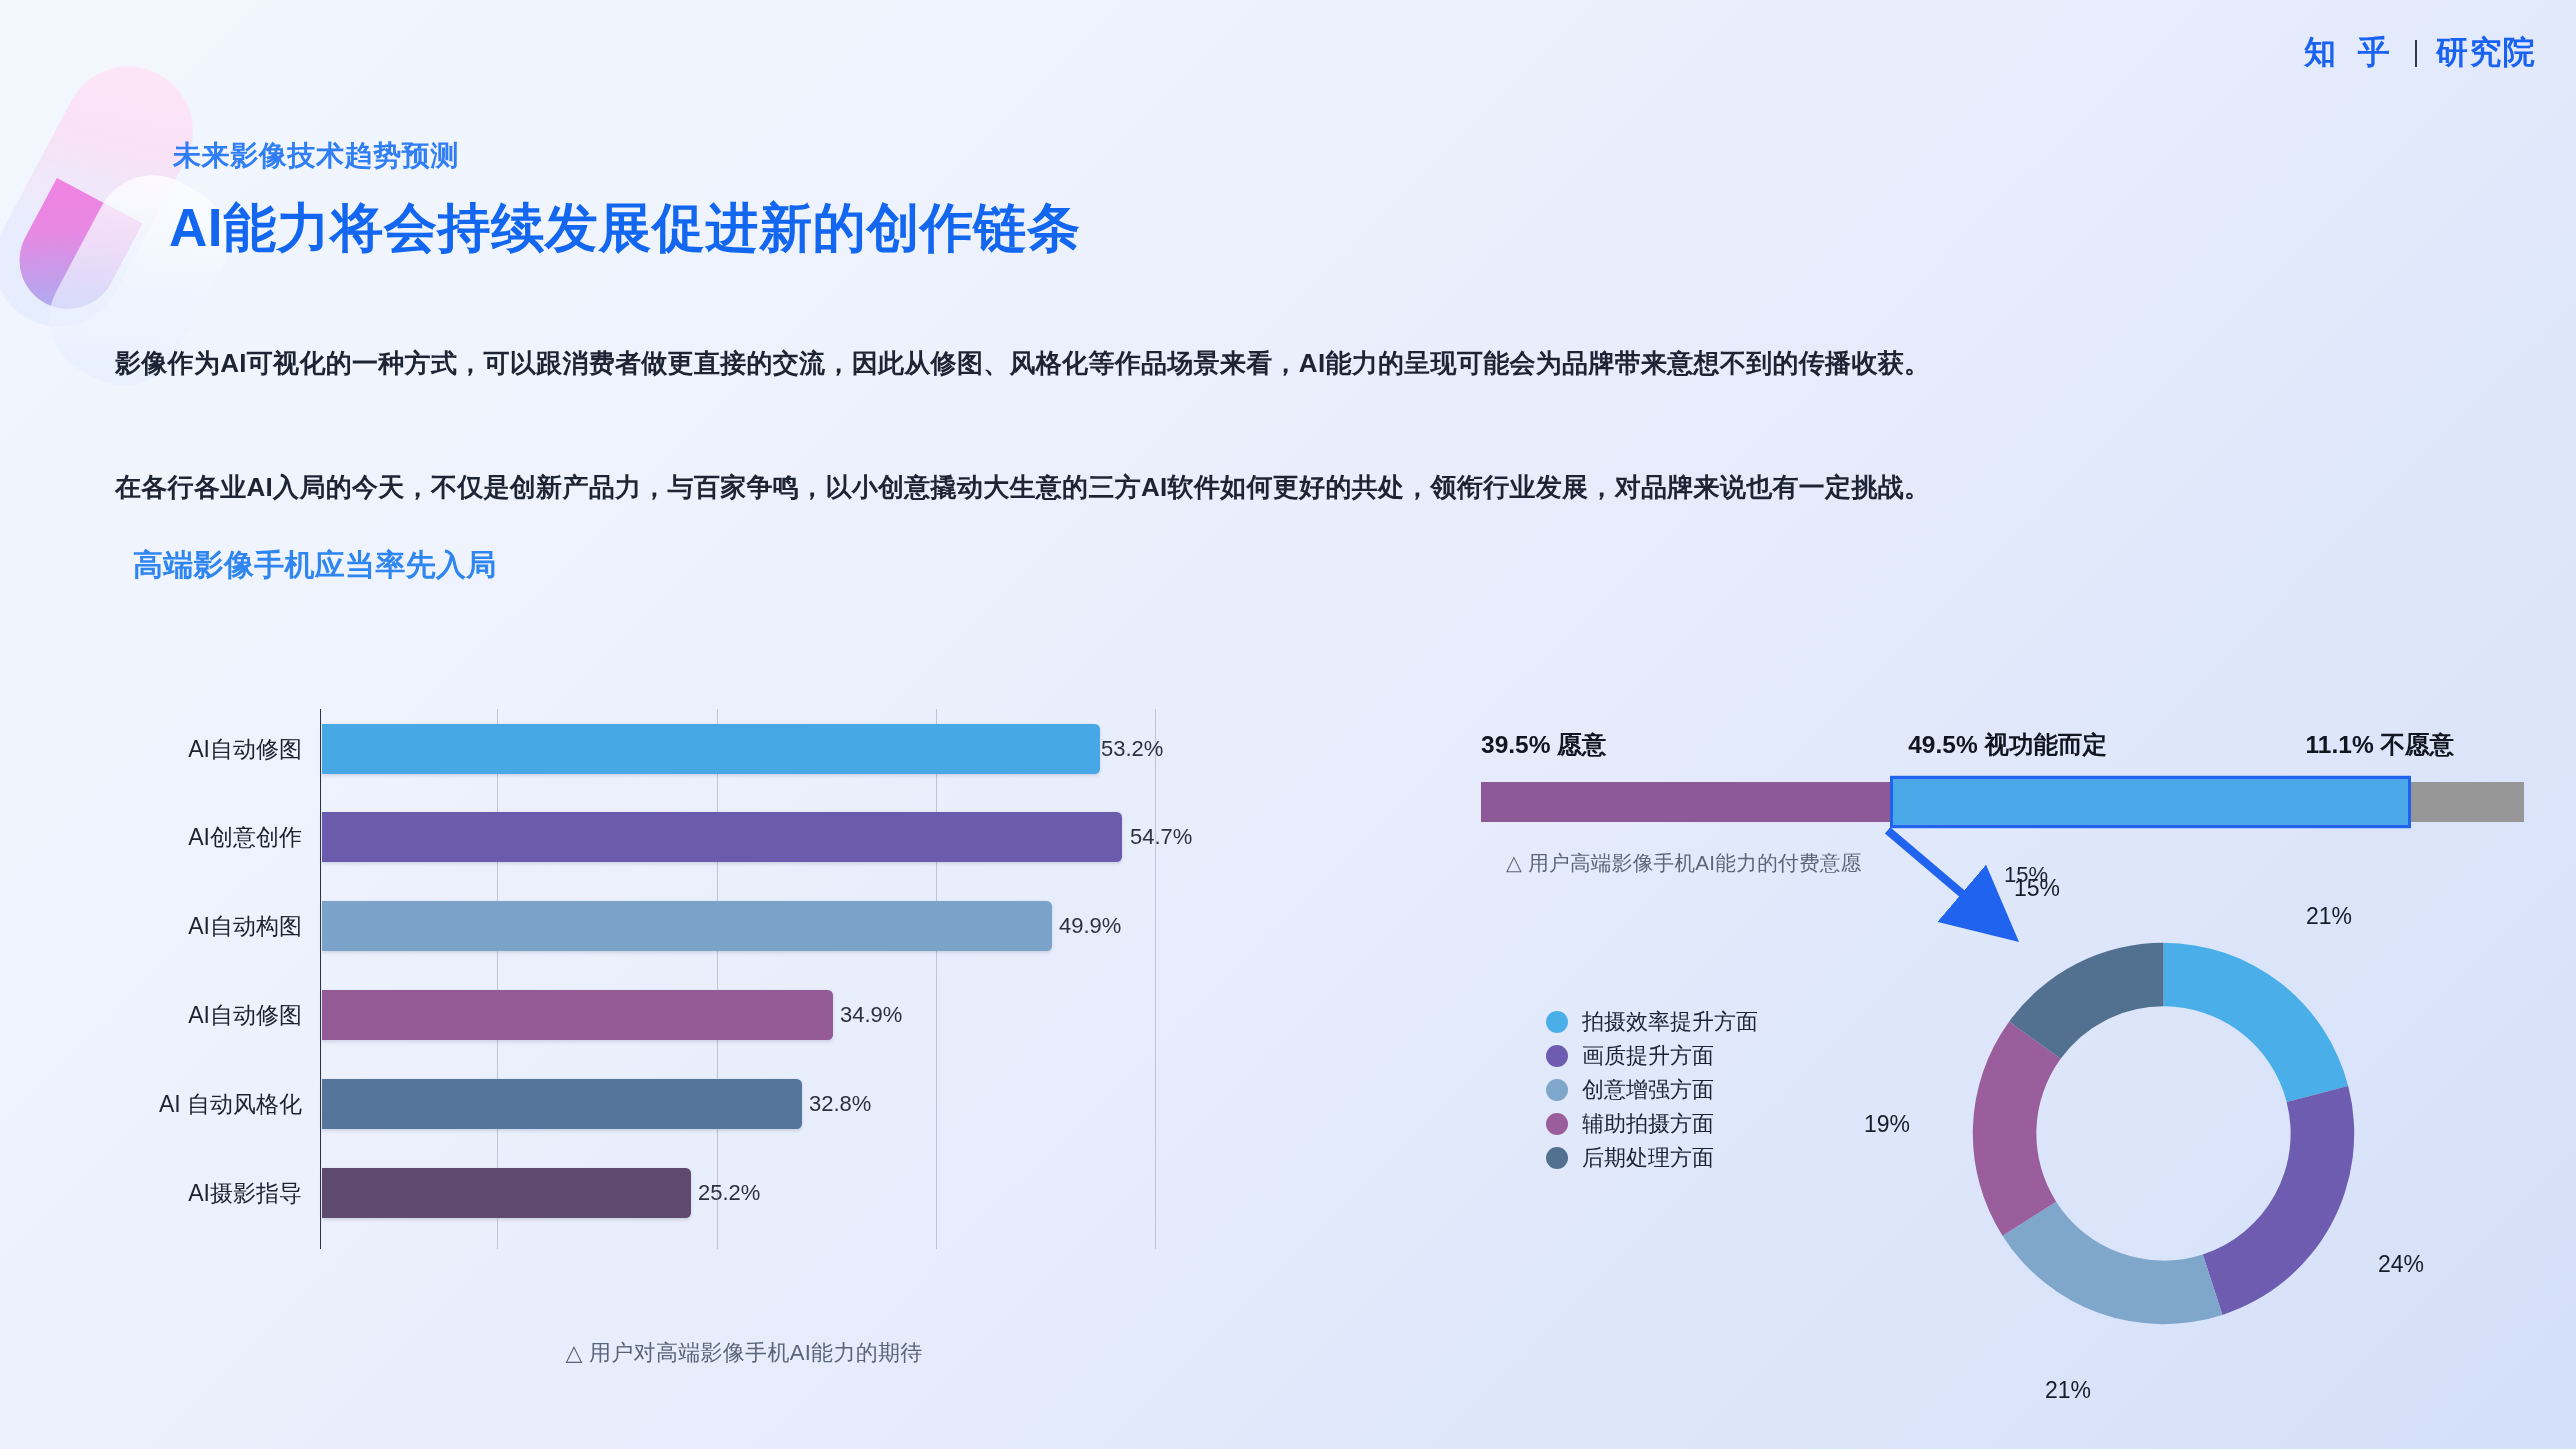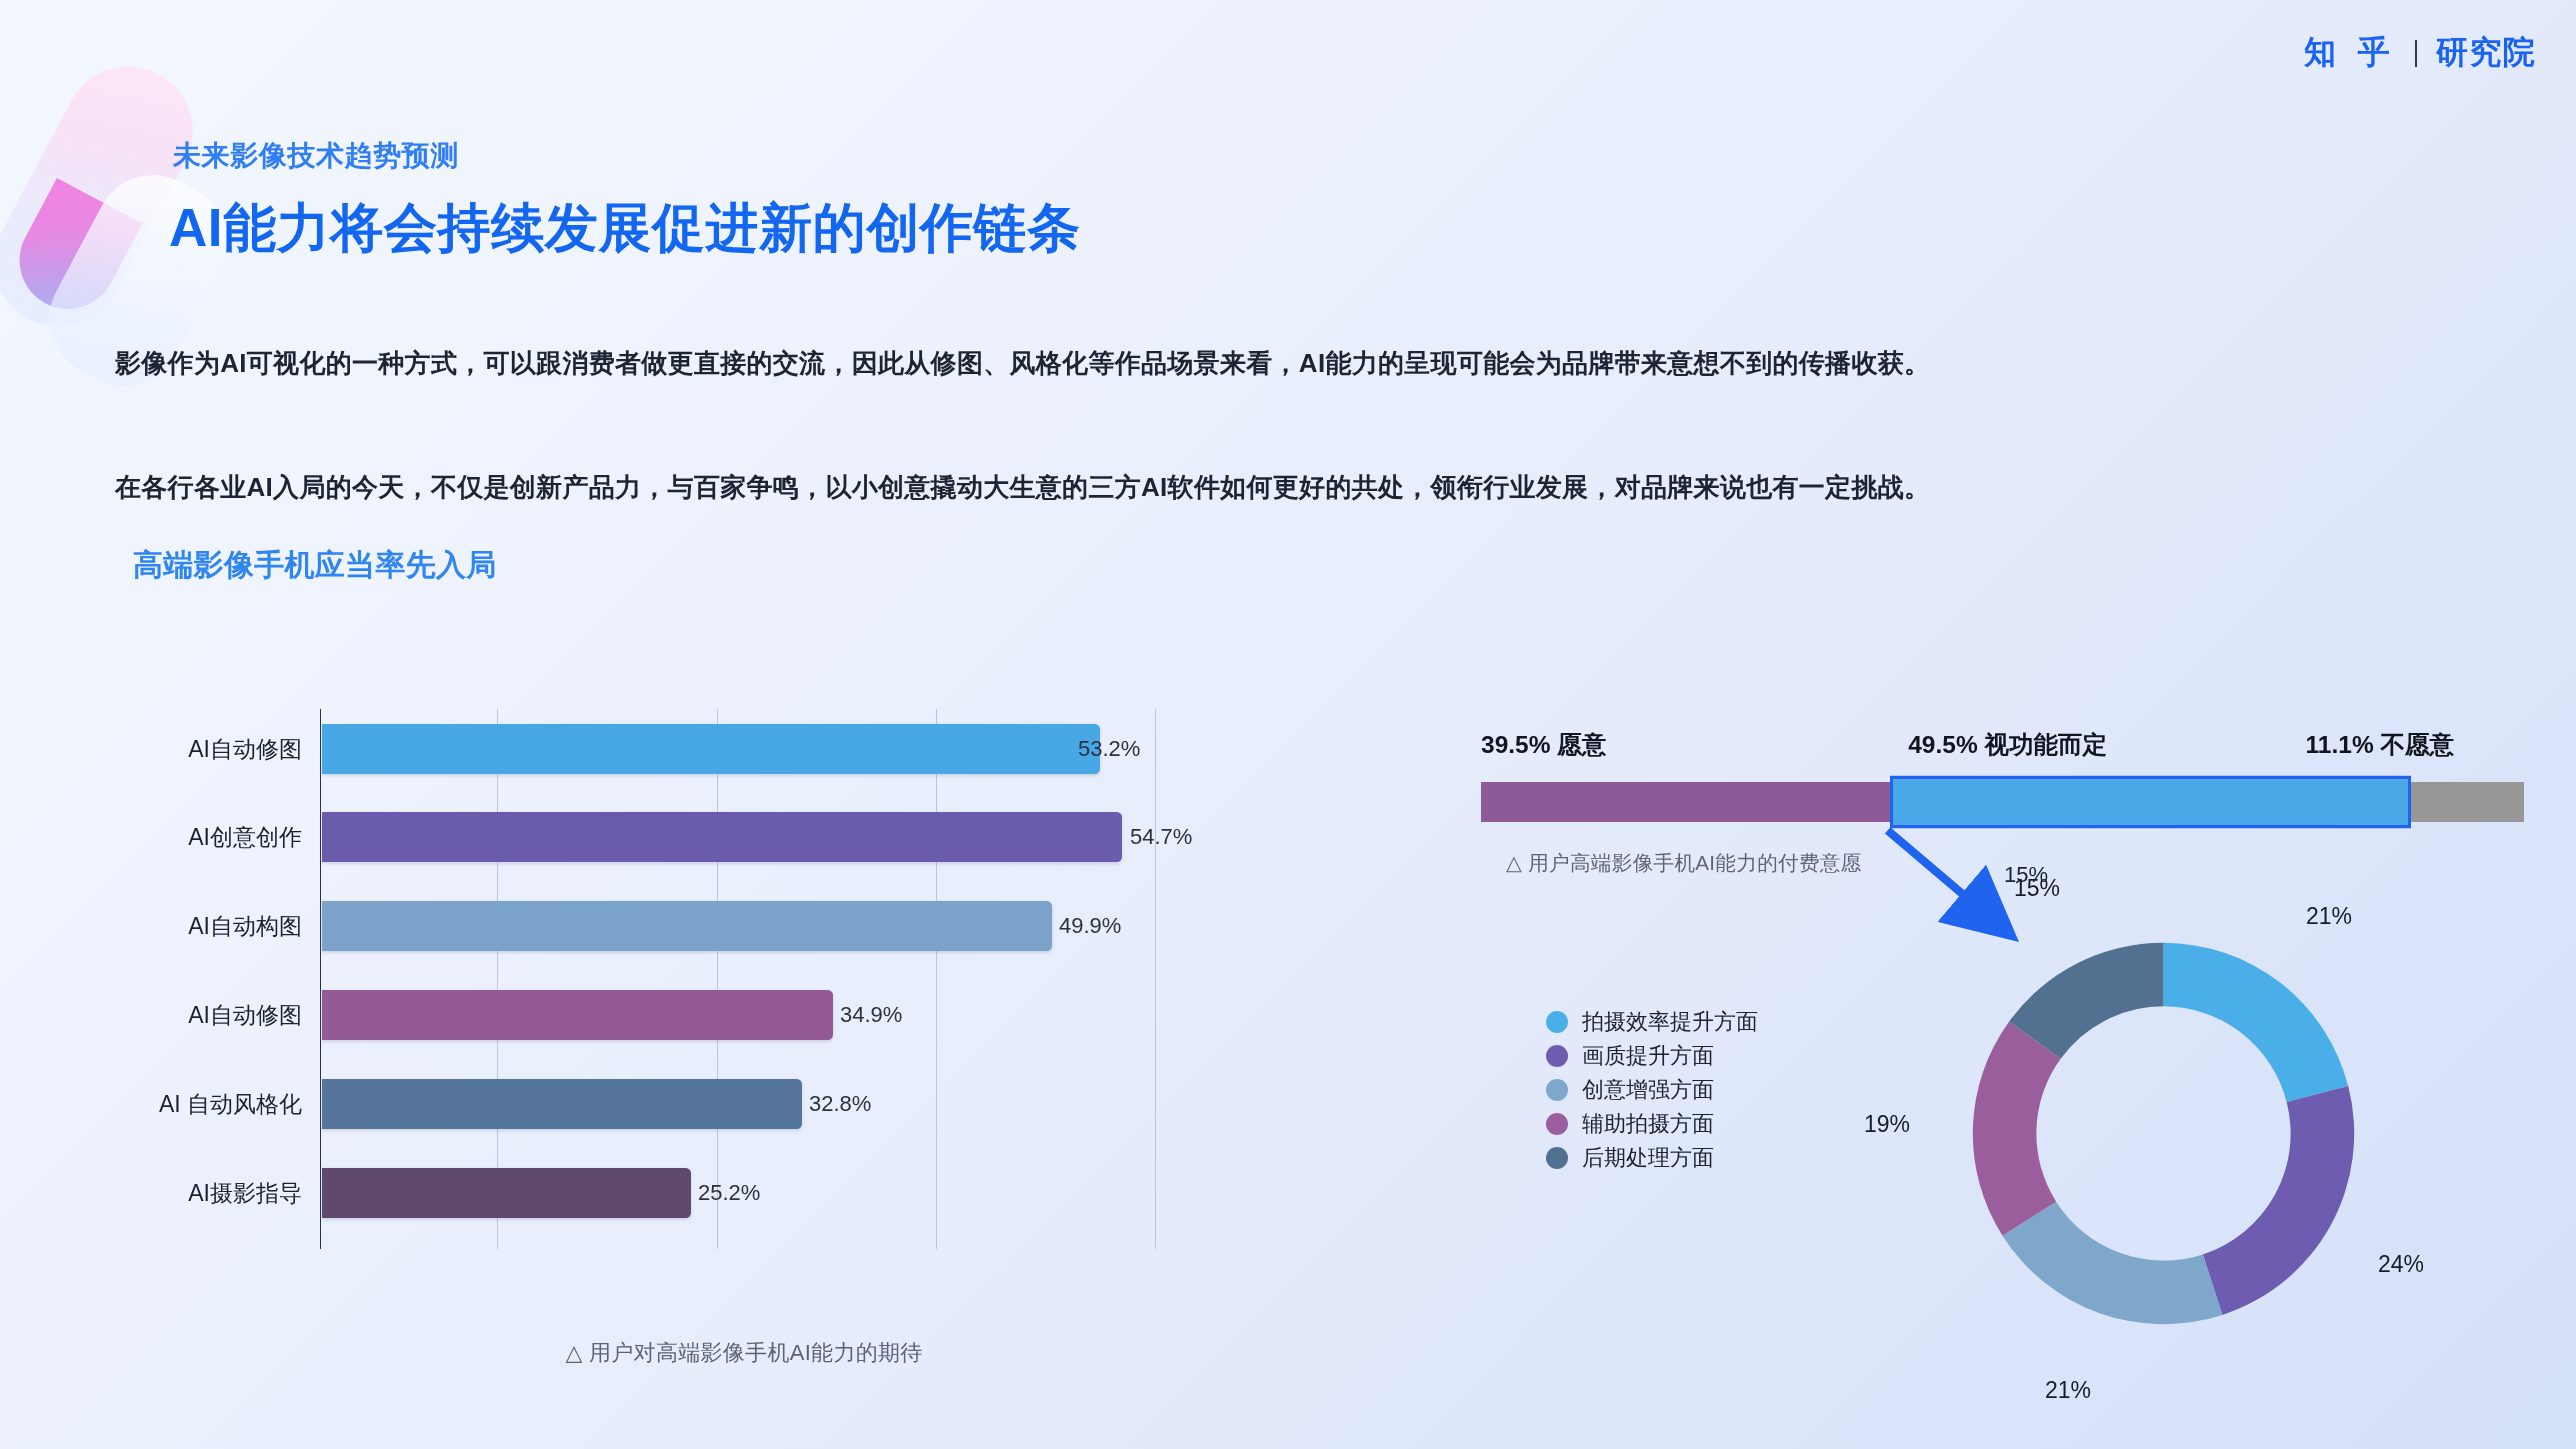--- a/index.html
+++ b/index.html
@@ -172,21 +172,21 @@
   <div id="bc-grids">
       <div class="bc-grid" style="left: 384px;"></div>
       <div class="bc-grid" style="left: 604px;"></div>
       <div class="bc-grid" style="left: 823px;"></div>
       <div class="bc-grid" style="left: 1042px;"></div>
     </div>
   <div id="bc-rows">
       <div class="bc-row" style="top: 20.6px;">
         <div class="bc-label">AI自动修图</div>
         <div class="bc-bar" style="width: 778px; background: rgb(71, 168, 229);"></div>
-        <div class="bc-val" style="left: 965px; text-align: right;">53.2%</div>
+        <div class="bc-val" style="left: 988px; text-align: right;">53.2%</div>
       </div>
       <div class="bc-row" style="top: 109px;">
         <div class="bc-label">AI创意创作</div>
         <div class="bc-bar" style="width: 800px; background: rgb(107, 91, 173);"></div>
         <div class="bc-val" style="left: 1017px;">54.7%</div>
       </div>
       <div class="bc-row" style="top: 198px;">
         <div class="bc-label">AI自动构图</div>
         <div class="bc-bar" style="width: 730px; background: rgb(123, 163, 202);"></div>
         <div class="bc-val" style="left: 946px;">49.9%</div>

